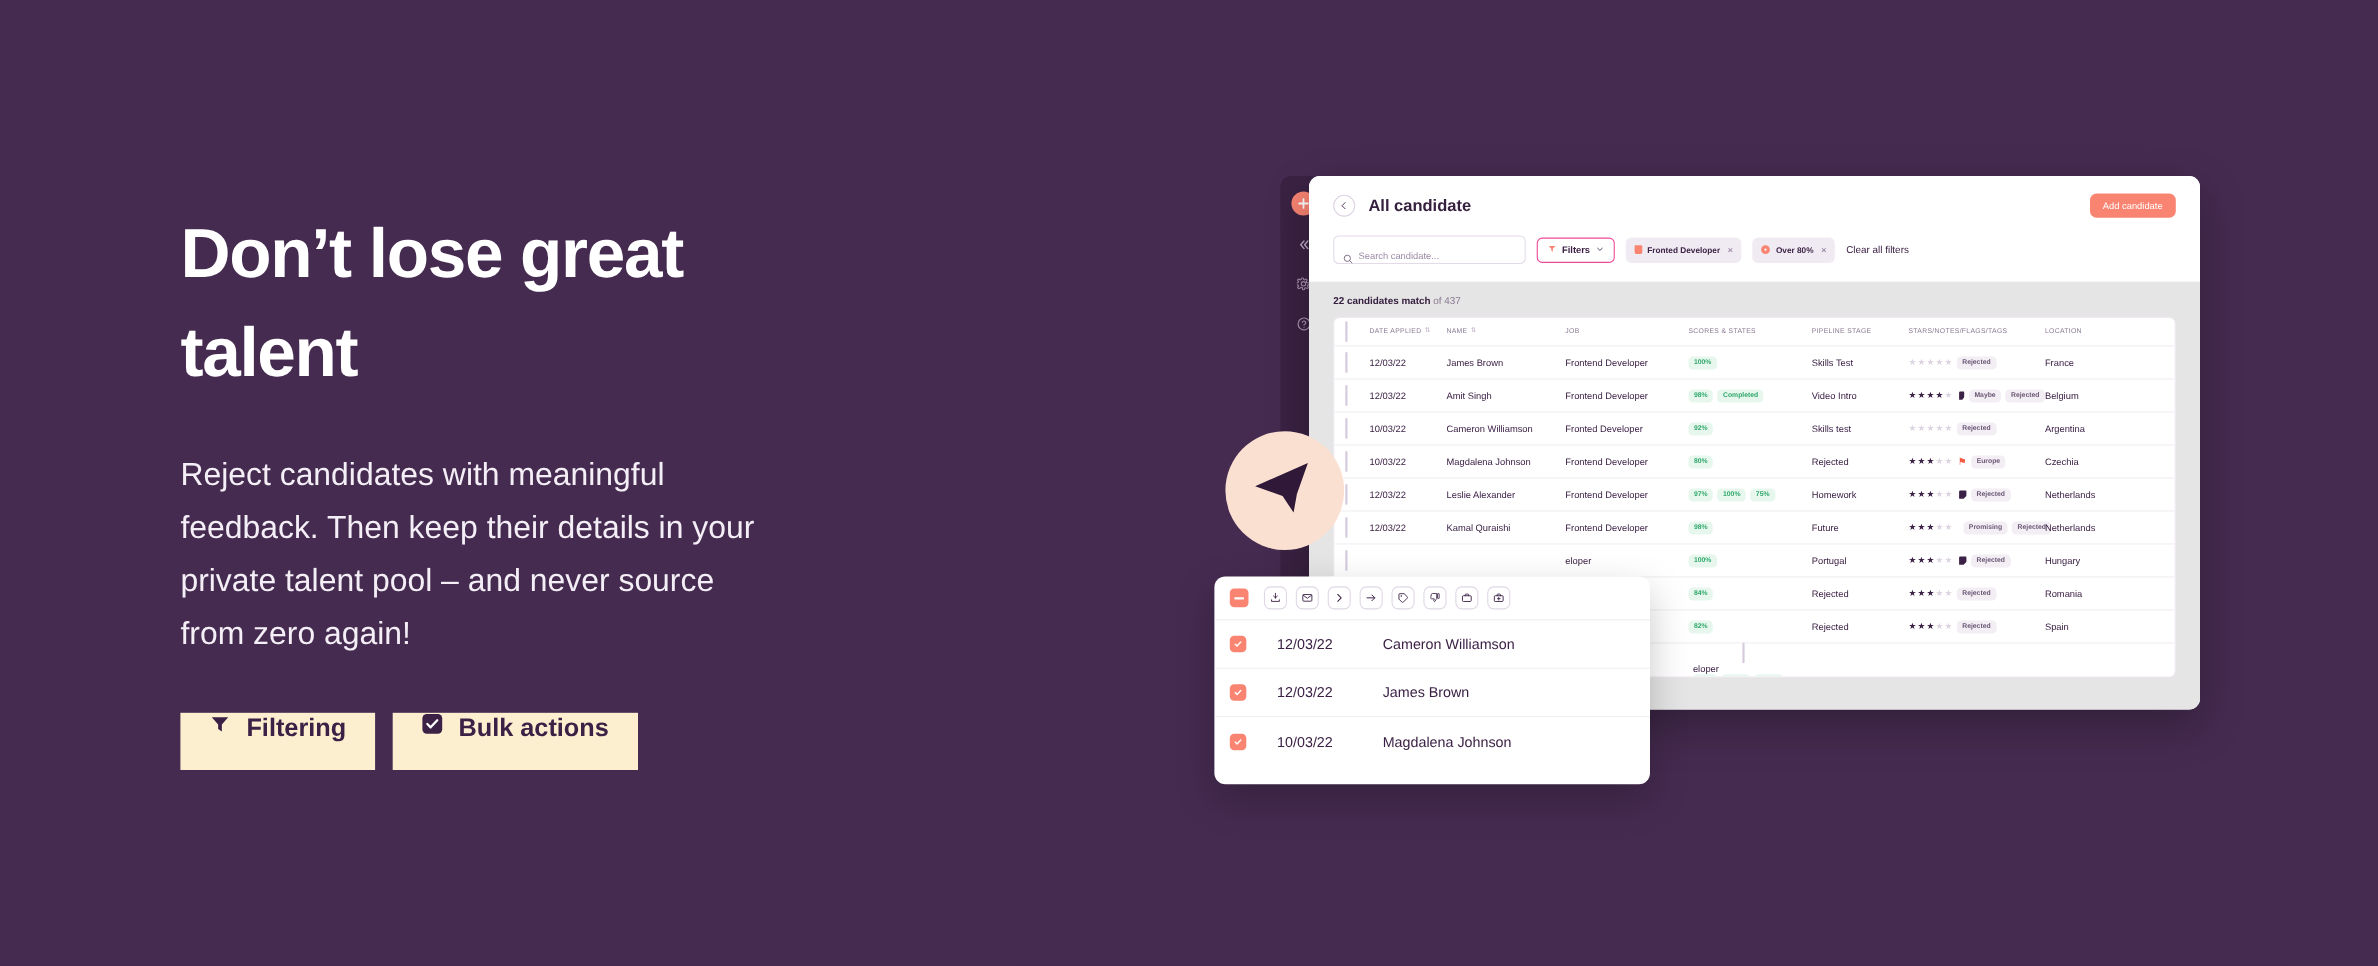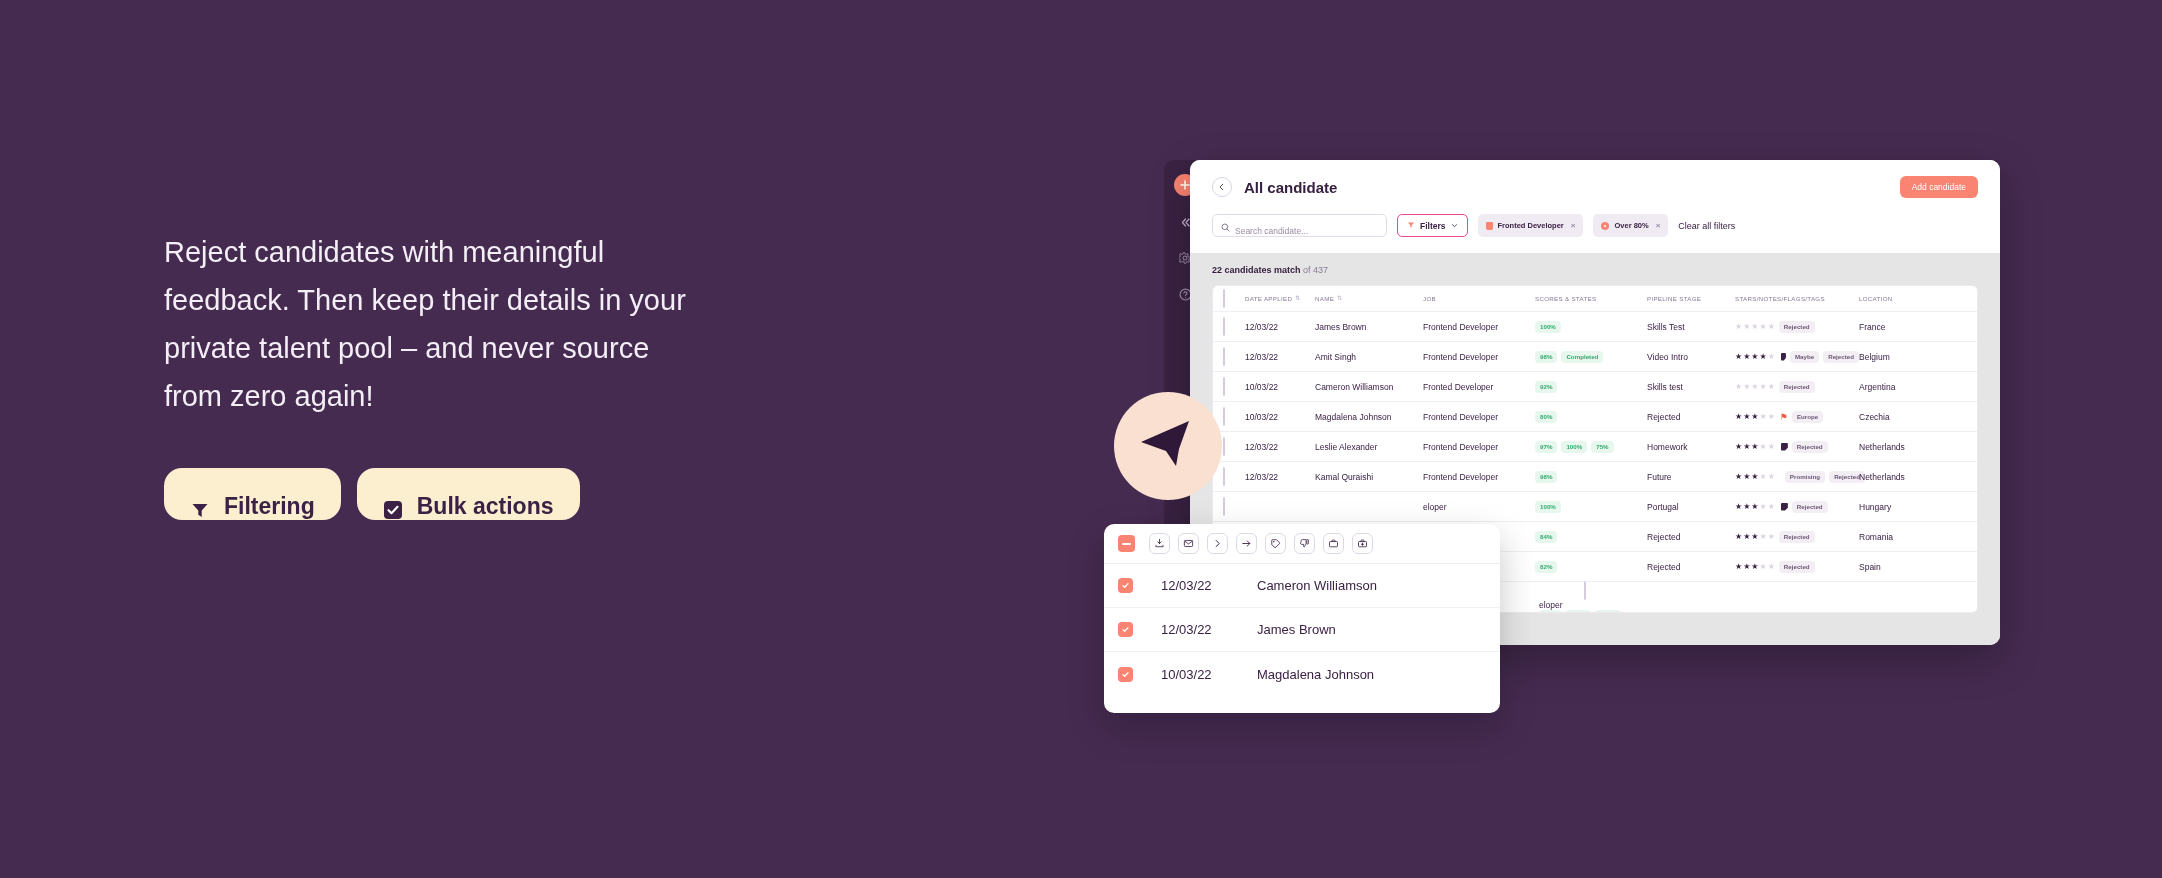--- a/index.html
+++ b/index.html
@@ -25,25 +25,25 @@
   .hero-sub {
     margin-top: 42px;
     color: #f4eef6;
     font-size: 29px;
     line-height: 48px;
     font-weight: 400;
     white-space: pre-line;
   }
   .hero-btns { margin-top: 48px; display: flex; gap: 16px; }
   .btn {
-    display: inline-flex; align-items: flex-end; gap: 14px;
+    display: inline-flex; align-items: flex-start; gap: 14px;
     background: #fcefd0;
     color: #3b2145;
     border: none;
-    border-radius: 18px;
+    border-radius: 0;
     padding: 0 26px;
     height: 52px;
     font-size: 23px;
     font-weight: 700;
     font-family: "Liberation Sans", sans-serif;
     cursor: pointer;
   }
   .btn svg { display: block; }
 
   
@@ -84,23 +84,23 @@
   }
   .app-title { font-size: 15px; font-weight: 700; color: #36203f; }
   .add-btn {
     background:#f98472; color:#fff; border:none; border-radius:6px;
     height: 22px; padding: 0 12px; font-size: 8.5px; font-weight:500;
     font-family: "Liberation Sans", sans-serif; cursor:pointer;
   }
 
   .filterbar { display:flex; align-items:center; gap:10px; padding: 16px 0 16px 0; }
   .search-box {
-    display:flex; align-items:flex-end; gap:5px;
+    display:flex; align-items:flex-start; gap:5px;
     width: 175px; height: 23px;
-    border:1px solid #e3dbe8; border-radius:5px; padding: 0 8px;
+    border:1px solid #e3dbe8; border-radius:5px; padding: 12px 8px;
   }
   .search-box input {
     border:none; outline:none; background:transparent;
     font-size: 8.5px; color:#4b3556; width:100%;
     font-family: "Liberation Sans", sans-serif;
   }
   .search-box input::placeholder { color:#9a8aa4; }
   .filters-btn {
     display:flex; align-items:center; gap:5px;
     height: 23px; padding: 0 9px;
@@ -202,20 +202,22 @@
   }
   .bulk-date { width: 96px; margin-left: 28px; font-size: 13px; color:#3b2145; }
   .bulk-name { font-size: 13px; color:#3b2145; }
 </style>
 </head>
 <body>
 
 <div class="stage">
 
   <div class="hero">
+    <h1 class="hero-title">Don’t lose great
+talent</h1>
     <p class="hero-sub">Reject candidates with meaningful
 feedback. Then keep their details in your
 private talent pool – and never source
 from zero again!</p>
 
     <div class="hero-btns">
       <button class="btn">
         <span>
           <svg width="20" height="20" viewBox="0 0 20 20">
               <path d="M2.5 4h15l-5.8 6.6V17l-3.4-2.3v-4.1z" fill="#3b2145"></path>

